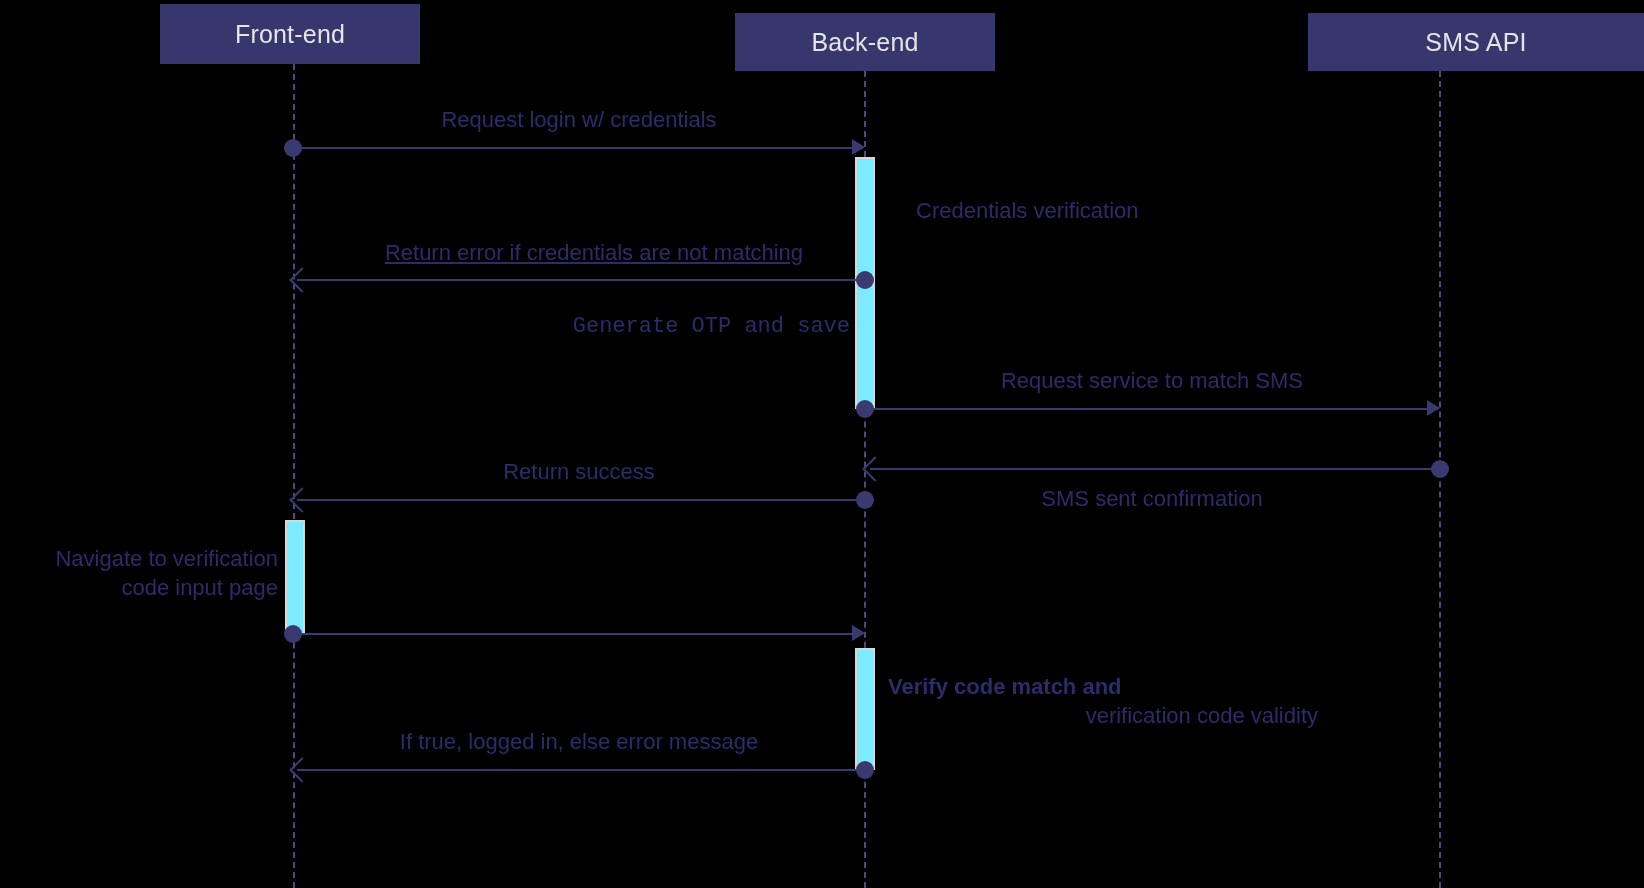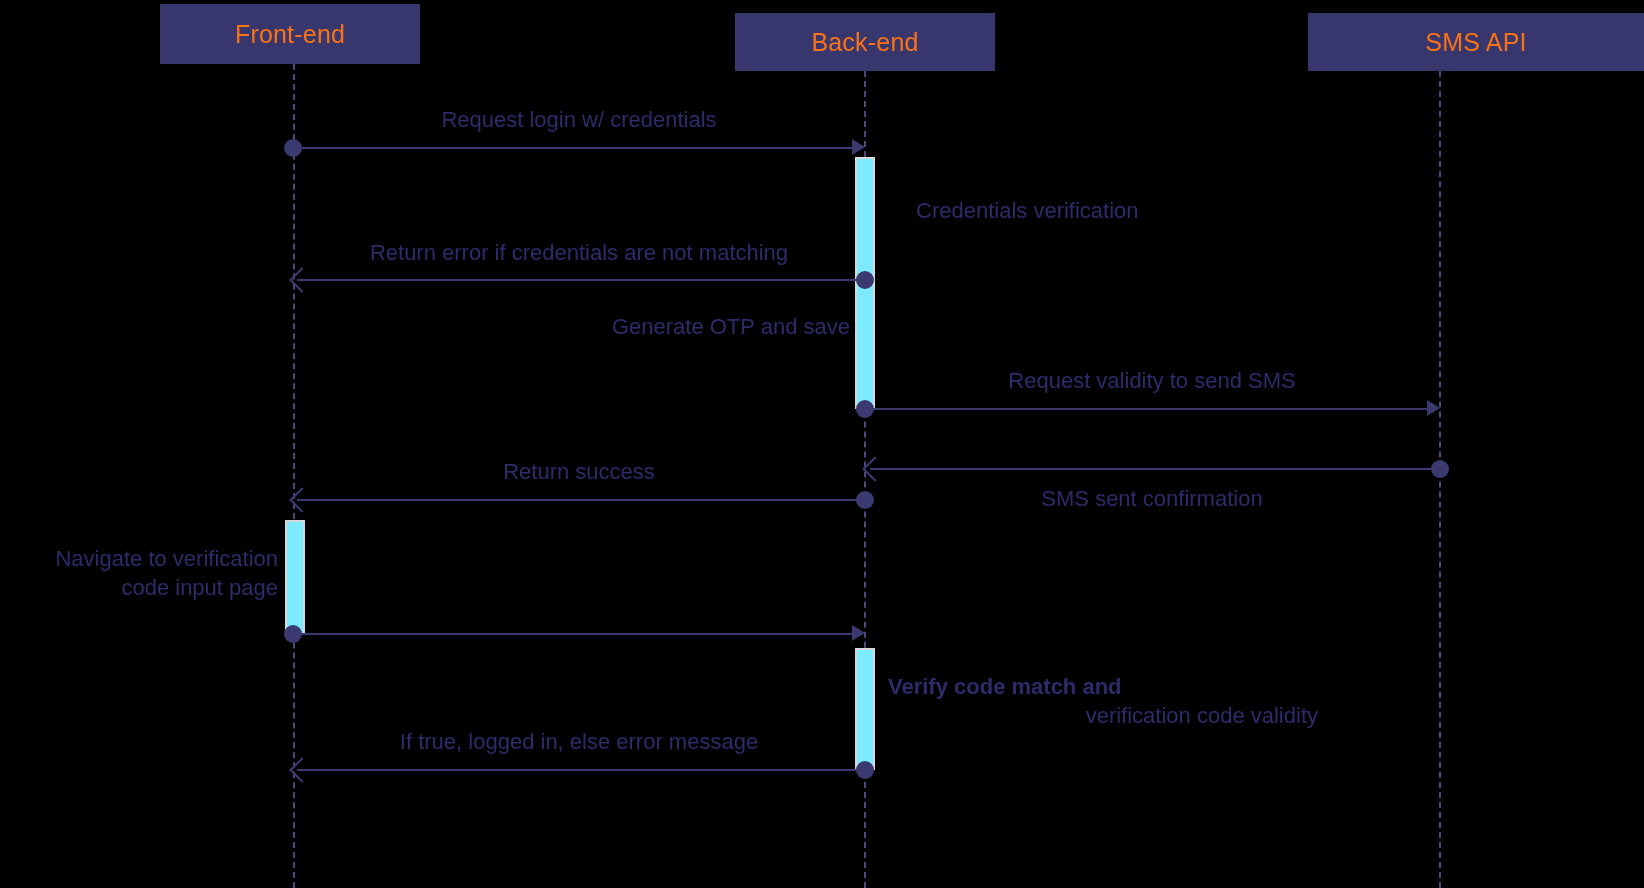--- a/index.html
+++ b/index.html
@@ -2,21 +2,21 @@
 <html><head>
 <meta charset="utf-8">
 <style>
   html,body{margin:0;padding:0;background:#000;}
   body{width:1644px;height:888px;overflow:hidden;font-family:"Liberation Sans","DejaVu Sans",sans-serif;}
   #stage{position:relative;width:1644px;height:888px;background:#000;}
 
   .actor-box{
     position:absolute;
     background:#37376e;
-    color:#f97316;
+    color:#e5e5e5;
     display:flex;align-items:center;justify-content:center;
     font-size:25px;
     letter-spacing:.2px;
     box-sizing:border-box;
   }
   .lifeline{
     position:absolute;
     width:0;
     border-left:2px dashed #4a4a7d;
   }
@@ -88,28 +88,28 @@
   <div class="activation" style="left:285px;top:520px;width:20px;height:115px;"></div>
   <div class="activation" style="left:855px;top:648px;width:20px;height:122px;"></div>
 
   <div class="msg-label" style="left:293px;top:105px;width:572px;">Request login w/ credentials</div>
   <div class="msg-line" style="left:293px;top:147px;width:570px;"></div>
   <div class="dot" style="left:284px;top:139px;"></div>
   <div class="arrow-head arrow-right" style="left:852px;top:139px;"></div>
 
   <div class="msg-label" style="left:916px;top:196px;width:420px;text-align:left;">Credentials verification</div>
 
-  <div class="msg-label" style="left:293px;top:238px;width:572px;">Return error if credentials are not matching</div>
+  <div class="msg-label" style="left:308px;top:238px;width:572px;text-decoration:underline;">Return error if credentials are not matching</div>
   <div class="msg-line" style="left:297px;top:279px;width:570px;"></div>
   <div class="open-left" style="left:293px;top:271px;"></div>
   <div class="dot" style="left:856px;top:271px;"></div>
 
-  <div class="msg-label" style="left:460px;top:312px;width:390px;text-align:right;">Generate OTP and save</div>
+  <div class="msg-label" style="left:460px;top:312px;width:390px;text-align:right;font-family:Liberation Mono, monospace;">Generate OTP and save</div>
 
-  <div class="msg-label" style="left:866px;top:366px;width:572px;">Request validity to send SMS</div>
+  <div class="msg-label" style="left:866px;top:366px;width:572px;">Request service to match SMS</div>
   <div class="msg-line" style="left:866px;top:408px;width:572px;"></div>
   <div class="dot" style="left:856px;top:400px;"></div>
   <div class="arrow-head arrow-right" style="left:1427px;top:400px;"></div>
 
   <div class="msg-line" style="left:870px;top:468px;width:570px;"></div>
   <div class="open-left" style="left:866px;top:460px;"></div>
   <div class="dot" style="left:1431px;top:460px;"></div>
   <div class="msg-label" style="left:866px;top:484px;width:572px;">SMS sent confirmation</div>
 
   <div class="msg-label" style="left:293px;top:457px;width:572px;">Return success</div>

